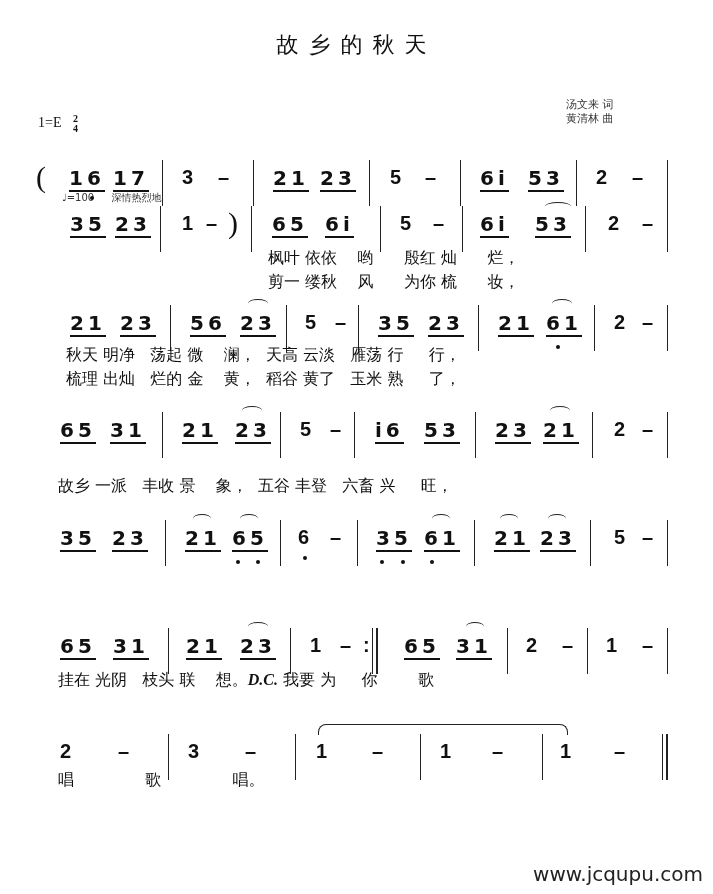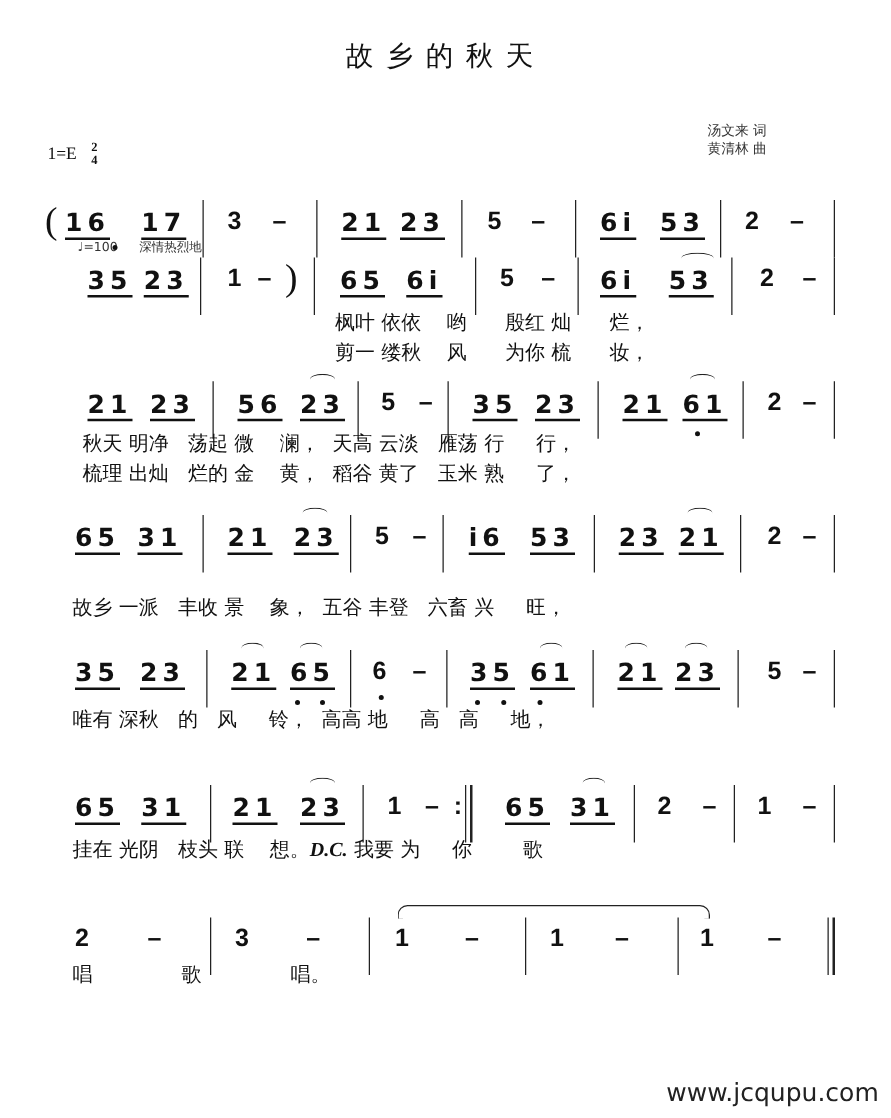--- a/index.html
+++ b/index.html
@@ -39,21 +39,21 @@
   <div>汤文来 词</div>
   <div>黄清林 曲</div>
 </div>
 <div class="abs tempo">
   <span>♩=100</span>
   <span style="margin-left:14px">深情热烈地</span>
 </div>
 
 <div class="sys" style="top:160px">
   <span class="paren" style="left:36px;top:0">(</span>
-  <span class="g" style="left:52px">16</span>
+  <span class="g" style="left:69px">16</span>
     <span class="dotb" style="left:90px;top:36px"></span>
   <span class="g" style="left:113px">17</span>
   <span class="bar" style="left:162px"></span>
   <span class="n" style="left:182px">3</span>
     <span class="n" style="left:218px">–</span>
   <span class="bar" style="left:253px"></span>
   <span class="g" style="left:273px">21</span>
     <span class="g" style="left:320px">23</span>
   <span class="bar" style="left:369px"></span>
   <span class="n" style="left:390px">5</span>
@@ -165,21 +165,20 @@
     <span class="dotb" style="left:430px;top:40px"></span>
   <span class="bar" style="left:474px"></span>
   <span class="g" style="left:494px">21</span>
     <span class="g" style="left:540px">23</span>
   <span class="slur" style="left:500px;top:-6px;width:18px"></span>
     <span class="slur" style="left:548px;top:-6px;width:18px"></span>
   <span class="bar" style="left:590px"></span>
   <span class="n" style="left:614px">5</span>
     <span class="n" style="left:642px">–</span>
   <span class="bar" style="left:667px"></span>
-  <span class="lyr" style="left:58px;top:46px">唯有 深秋   的   风     铃，  高高 地     高   高     地，</span>
 </div>
 
 <div class="sys" style="top:628px">
   <span class="g" style="left:60px">65</span>
     <span class="g" style="left:113px">31</span>
   <span class="bar" style="left:168px"></span>
   <span class="g" style="left:186px">21</span>
     <span class="g" style="left:240px">23</span>
   <span class="slur" style="left:248px;top:-6px;width:20px"></span>
   <span class="bar" style="left:290px"></span>

